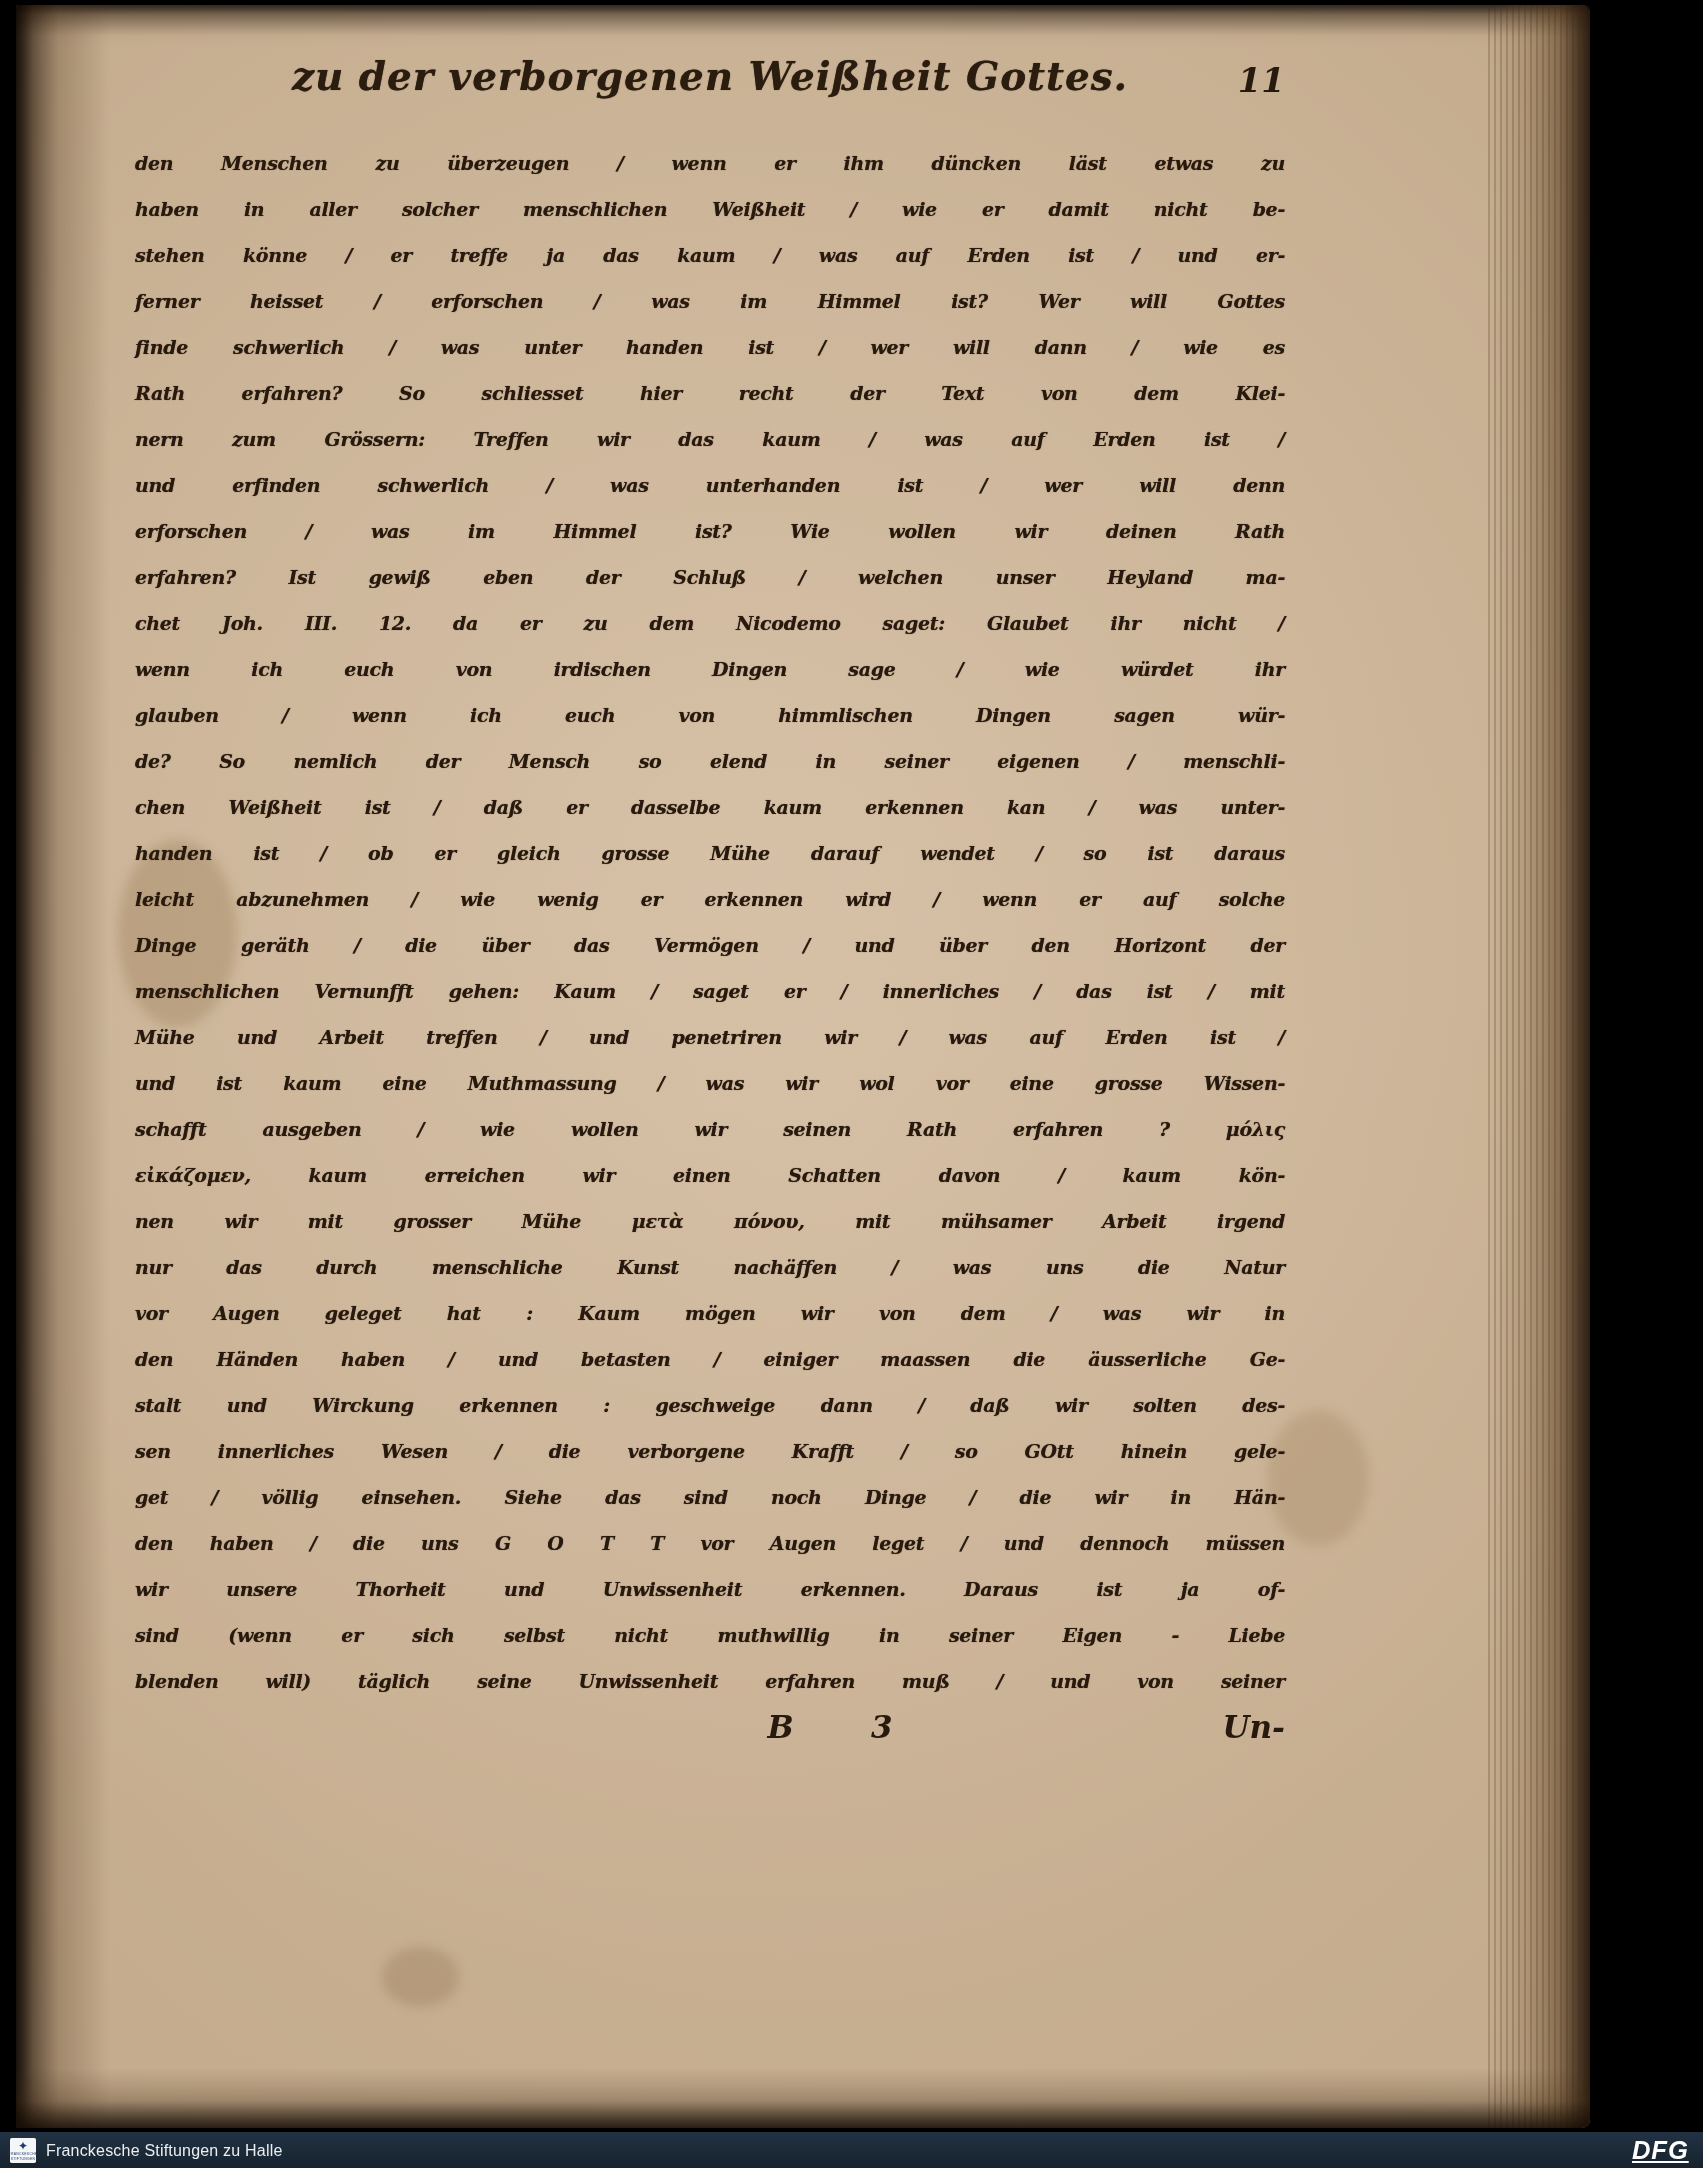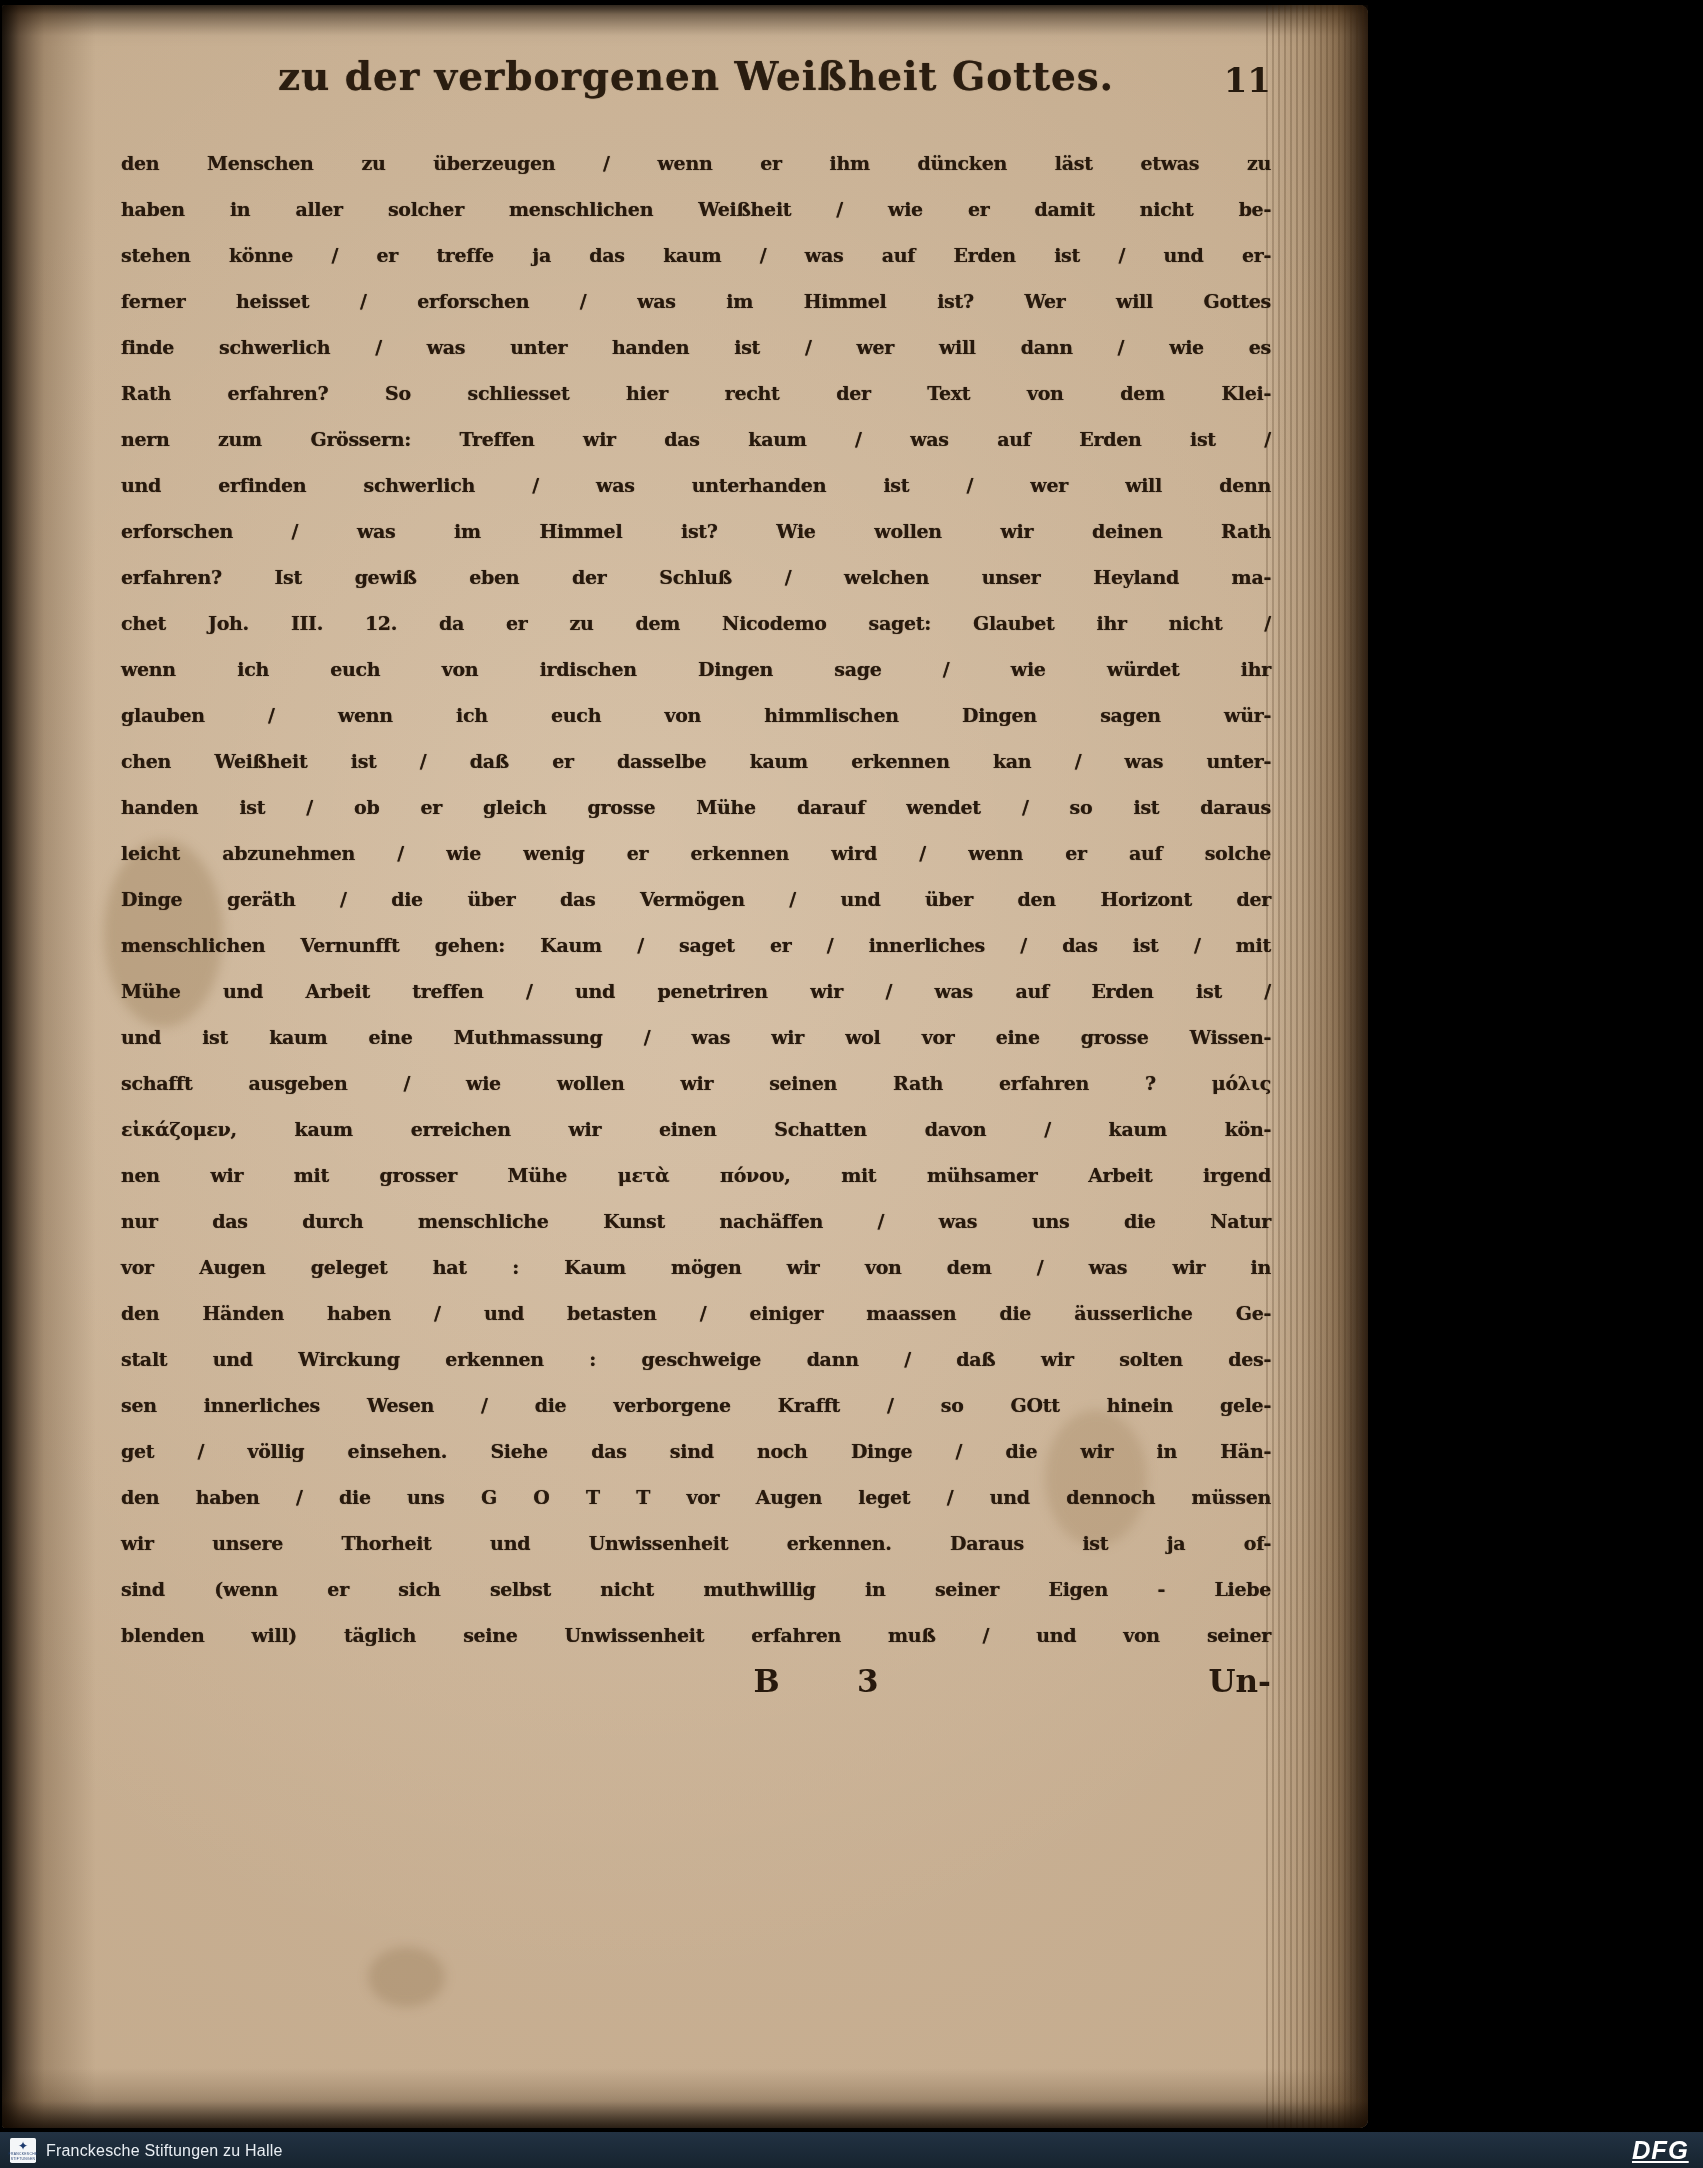--- a/index.html
+++ b/index.html
@@ -11,29 +11,30 @@
   .stage {
     position: relative;
     width: 1704px;
     height: 2169px;
     background: #000;
     overflow: hidden;
   }
   
   .book {
     position: absolute;
-    left: 2px;
+    left: 16px;
     top: 5.1px;
-    width: 1366px;
+    width: 1574px;
     height: 2123px;
     background:
       radial-gradient(ellipse 120% 90% at 45% 40%, rgba(255,245,225,0.20), rgba(0,0,0,0) 60%),
       radial-gradient(ellipse 140% 120% at 50% 50%, #cdb59a 0%, #c4ab8d 55%, #ab9071 85%, #8f754f 100%);
     border-radius: 3.4px 8.5px 8.5px 3.4px;
     box-shadow: 0 0 34px rgba(0,0,0,0.9) inset;
+    font-style: italic;
   }
   .gutter-shadow {
     position: absolute;
     left: 0; top: 0;
     width: 94px; height: 100%;
     background: linear-gradient(to right,
       rgba(10,5,0,0.85) 0%,
       rgba(40,22,8,0.55) 18%,
       rgba(70,45,20,0.28) 45%,
       rgba(0,0,0,0) 100%);
@@ -220,20 +221,21 @@
           <div class="text-line">ferner heisset / erforschen / was im Himmel ist? Wer will Gottes</div>
           <div class="text-line">finde schwerlich / was unter handen ist / wer will dann / wie es</div>
           <div class="text-line">Rath erfahren?  So schliesset hier recht der Text von dem Klei-</div>
           <div class="text-line">nern zum Grössern: Treffen wir das kaum / was auf Erden ist /</div>
           <div class="text-line">und erfinden schwerlich / was unterhanden ist / wer will denn</div>
           <div class="text-line">erforschen / was im Himmel ist? Wie wollen wir deinen Rath</div>
           <div class="text-line">erfahren? Ist gewiß eben der Schluß / welchen unser Heyland ma-</div>
           <div class="text-line">chet Joh. III. 12. da er zu dem Nicodemo saget: Glaubet ihr nicht /</div>
           <div class="text-line">wenn ich euch von irdischen Dingen sage / wie würdet ihr</div>
           <div class="text-line">glauben / wenn ich euch von himmlischen Dingen sagen wür-</div>
+          <div class="text-line">de?  So nemlich der Mensch so elend in seiner eigenen / menschli-</div>
           <div class="text-line">chen Weißheit ist / daß er dasselbe kaum erkennen kan / was unter-</div>
           <div class="text-line">handen ist / ob er gleich grosse Mühe darauf wendet / so ist daraus</div>
           <div class="text-line">leicht abzunehmen / wie wenig er erkennen wird / wenn er auf solche</div>
           <div class="text-line">Dinge geräth / die über das Vermögen / und über den Horizont der</div>
           <div class="text-line">menschlichen Vernunfft gehen: Kaum / saget er / innerliches / das ist / mit</div>
           <div class="text-line">Mühe und Arbeit treffen / und penetriren wir / was auf Erden ist /</div>
           <div class="text-line">und ist kaum eine Muthmassung / was wir wol vor eine grosse Wissen-</div>
           <div class="text-line">schafft ausgeben / wie wollen wir seinen Rath erfahren ?  μόλις</div>
           <div class="text-line">εἰκάζομεν, kaum erreichen wir einen Schatten davon / kaum kön-</div>
           <div class="text-line">nen wir mit grosser Mühe μετὰ πόνου, mit mühsamer Arbeit irgend</div>

